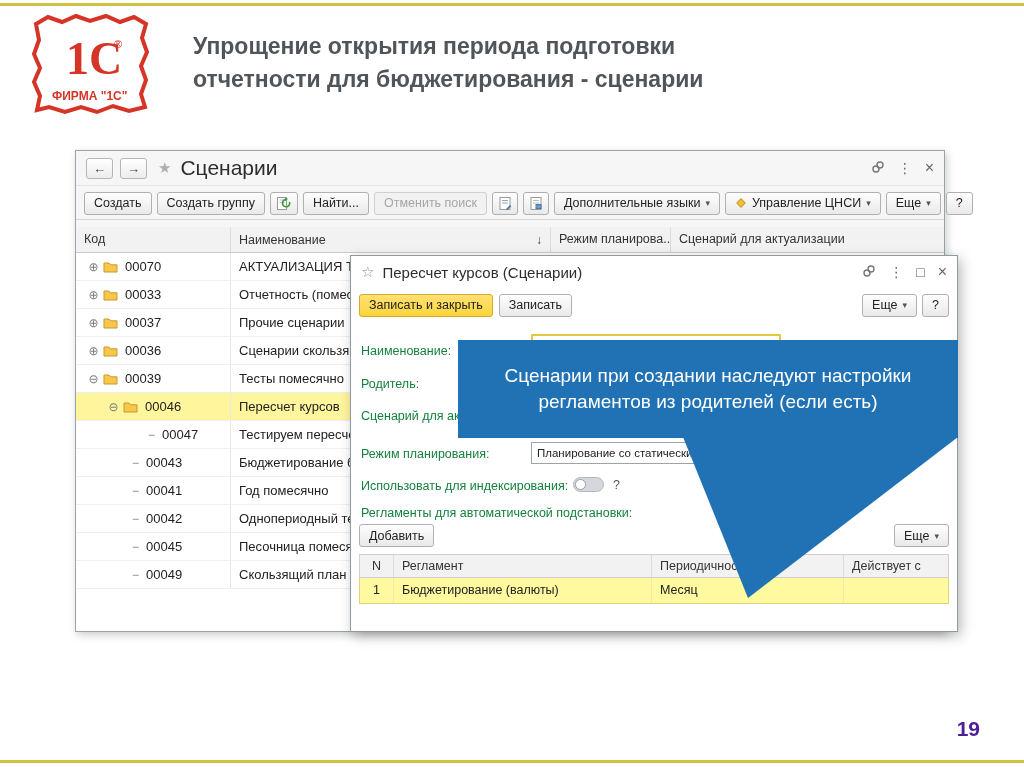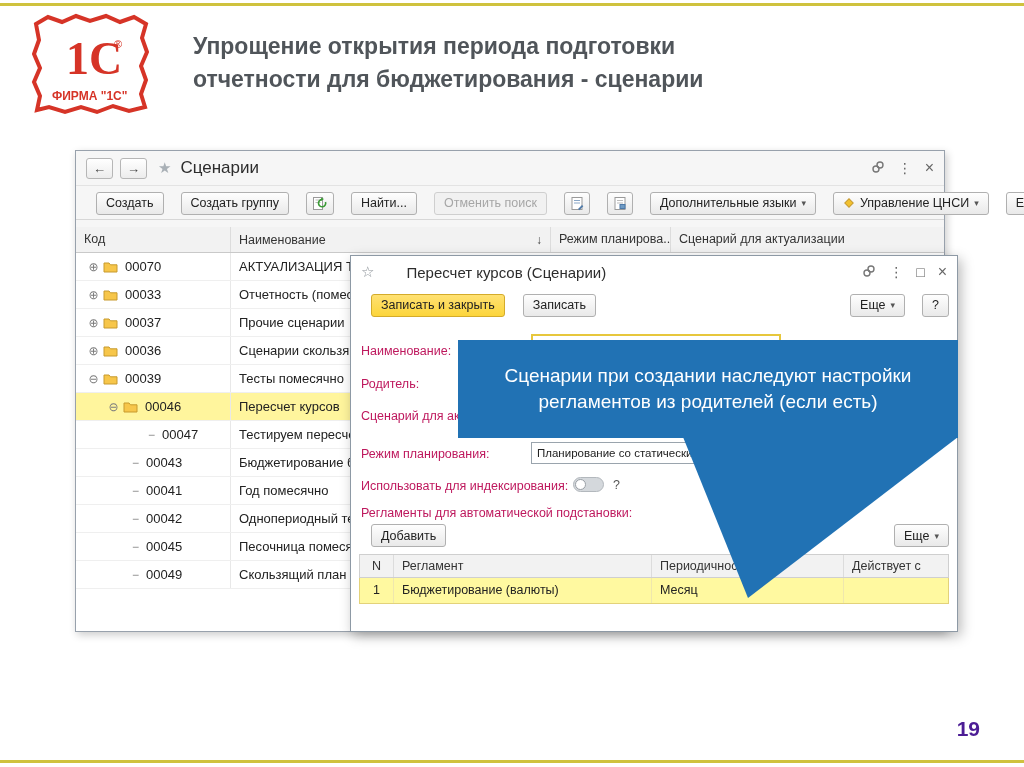--- a/index.html
+++ b/index.html
@@ -17,27 +17,27 @@
   .slide-title { position:absolute; left:193px; top:30px; width:740px; font-size:23px; font-weight:bold; color:#50555a; line-height:1.45; }
 
   
   .pagenum { position:absolute; right:44px; bottom:26px; font-size:21px; font-weight:bold; color:#4c1d95; }
 
   
   .win { position:absolute; left:75px; top:150px; width:870px; height:482px; background:#f6f6f6; border:1px solid #98a1ac; box-shadow:2px 3px 8px rgba(0,0,0,.2); z-index:1; }
   .win-titlebar { position:absolute; top:0; left:0; right:0; height:35px; display:flex; align-items:center; padding:0 10px; gap:7px; border-bottom:1px solid #e3e3e3; }
   .navbtn { width:27px; height:21px; border:1px solid #b6b6b6; border-radius:3px; background:linear-gradient(#fff,#ececec); font-size:13px; display:inline-flex; align-items:center; justify-content:center; color:#444; cursor:default; }
   .star-main { font-size:15px; color:#a9b0b6; margin-left:4px; }
-  .win-title { font-size:17px; color:#2d2d2d; margin-left:2px; }
+  .win-title { font-size:21px; color:#2d2d2d; margin-left:2px; }
   .tb-right { margin-left:auto; display:flex; align-items:center; gap:13px; color:#666; }
   .tb-ico { font-size:14px; color:#666; }
   .tb-ico.close { font-size:16px; }
 
   .win-toolbar { position:absolute; top:36px; left:0; right:0; height:33px; display:flex; align-items:center; padding:0 8px; gap:5px; border-bottom:1px solid #d7d7d7; }
-  .btn { display:inline-flex; align-items:center; gap:5px; background:linear-gradient(#fefefe,#e9e9e9); border:1px solid #b0b0b0; border-radius:3px; padding:3px 9px; font-size:12.5px; color:#222; height:23px; white-space:nowrap; cursor:default;margin-left:12px; }
+  .btn { display:inline-flex; align-items:center; gap:5px; background:linear-gradient(#fefefe,#e9e9e9); border:1px solid #b0b0b0; border-radius:3px; padding:3px 9px; font-size:12.5px; color:#222; height:23px; white-space:nowrap; cursor:default; }
   .btn .dd { font-size:9px; color:#555; }
   .btn.disabled { color:#a6a6a6; background:#f1f1f1; border-color:#cfcfcf; }
   .btn.iconic { padding:2px 5px; }
   .btn.primary { background:linear-gradient(#ffe173,#fcd53b); border-color:#d4ab2a; font-weight:normal; }
   .win-toolbar .right, .dlg-cmdbar .right { margin-left:auto; display:flex; gap:5px; }
 
   .win-header { position:absolute; top:76px; left:0; right:0; height:26px; display:flex; background:#f2f2f2; border-bottom:1px solid #c9c9c9; font-size:12.5px; color:#333; }
   .hcell { padding:5px 8px; border-right:1px solid #dcdcdc; overflow:hidden; white-space:nowrap; }
   .hcell.code { width:155px; }
   .hcell.name { width:320px; display:flex; justify-content:space-between; align-items:center; }
@@ -56,23 +56,23 @@
   .lvl0 .c-code { padding-left:10px; }
   .lvl1 .c-code { padding-left:30px; }
   .lvl2 .c-code { padding-left:52px; }
   .lvl3 .c-code { padding-left:68px; }
   .leaf .exp { color:#8a8a8a; }
 
   
   .dlg { position:absolute; left:350px; top:255px; width:608px; height:377px; background:#fff; border:1px solid #8d99a5; box-shadow:3px 4px 12px rgba(0,0,0,.28); z-index:10; }
   .dlg-titlebar { position:absolute; top:0; left:0; right:0; height:32px; display:flex; align-items:center; padding:0 10px; gap:8px; background:#fff; }
   .star-dlg { font-size:15px; color:#8d9399; }
-  .dlg-title { font-size:15px; color:#2d2d2d;margin-left:24px; }
+  .dlg-title { font-size:15px; color:#2d2d2d; }
   .dlg-cmdbar { position:absolute; top:34px; left:0; right:0; height:30px; display:flex; align-items:center; padding:0 8px; gap:6px; }
-  .fld-label { position:absolute; left:10px; font-size:12.5px; color:#be185d; white-space:nowrap; }
+  .fld-label { position:absolute; left:10px; font-size:12.5px; color:#15803d; white-space:nowrap; }
   .input { position:absolute; background:#fff; border:1px solid #9aa4ad; font-size:11.5px; color:#222; display:flex; align-items:center; padding:0 5px; white-space:nowrap; overflow:hidden; }
   .input.required { border:2px solid #e7c73c; }
   .toggle { position:absolute; width:31px; height:15px; border-radius:8px; background:#d4d8dc; border:1px solid #b3b8bd; }
   .toggle .knob { position:absolute; left:1px; top:1px; width:11px; height:11px; border-radius:50%; background:#fff; border:1px solid #9aa0a6; }
   .q-help { position:absolute; font-size:12.5px; color:#555; }
   .dlg-grid { position:absolute; left:8px; right:8px; }
   .g-header { display:flex; background:#f2f2f2; border:1px solid #cfcfcf; font-size:12.5px; color:#333; height:24px; }
   .g-header > div { padding:4px 8px; border-right:1px solid #dcdcdc; overflow:hidden; white-space:nowrap; }
   .g-row { display:flex; background:#fff9a0; border:1px solid #e3d27a; border-top:none; font-size:12.5px; color:#222; height:26px; }
   .g-row > div { padding:5px 8px; border-right:1px solid #efe7ad; overflow:hidden; white-space:nowrap; }

